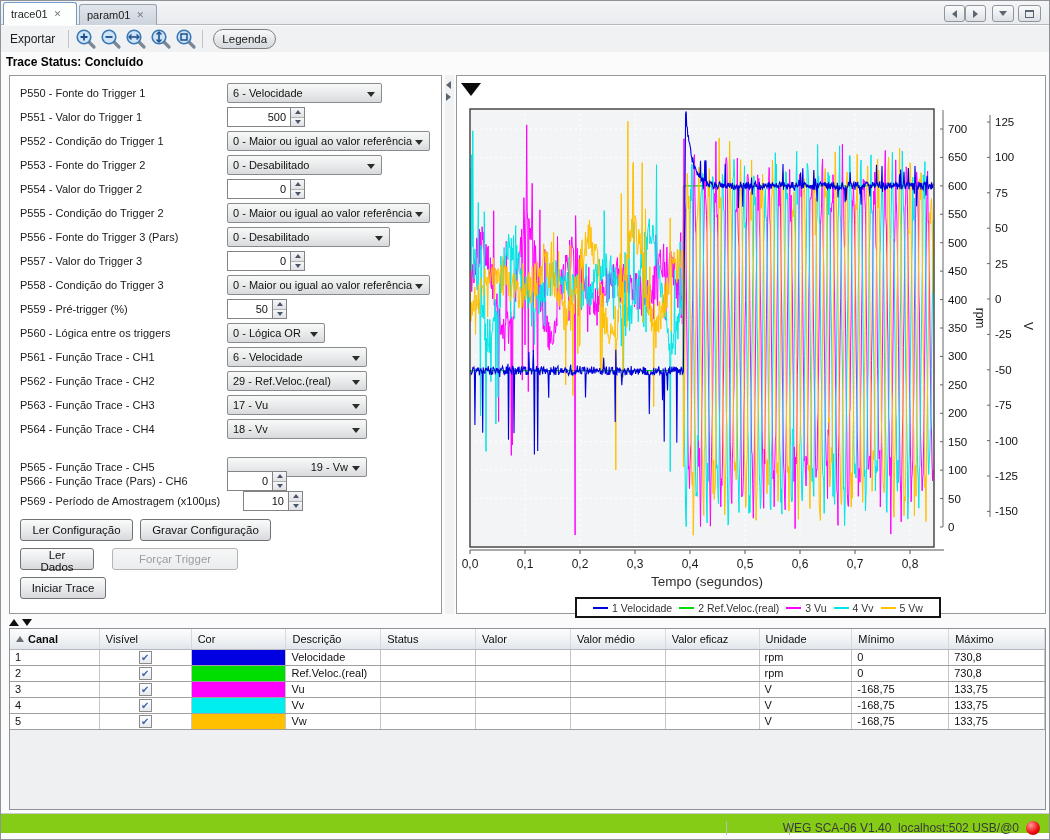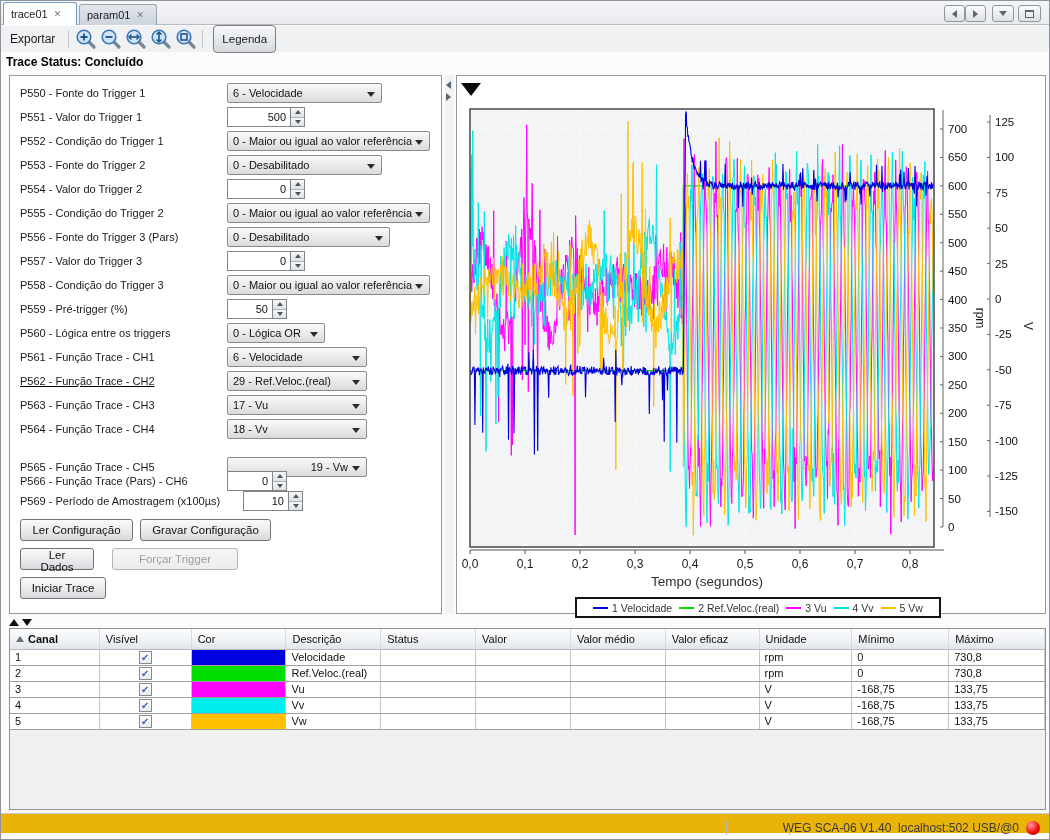--- a/index.html
+++ b/index.html
@@ -26,22 +26,22 @@
   .tri.r { border-top:4px solid transparent; border-bottom:4px solid transparent; border-left:5px solid #5c6672; }
   .tri.d { border-left:4px solid transparent; border-right:4px solid transparent; border-top:5px solid #5c6672; }
   .maxglyph { width:9px; height:8px; border:1px solid #5c6672; border-top:2px solid #5c6672; }
 
   
   .toolbar { position:absolute; left:0; top:25px; width:100%; height:26px;
     background:#f0f1f3; display:flex; align-items:center; }
   .menu-label { font-size:12px; color:#1c1c1c; padding:0 9px; }
   .tsep { width:1px; height:18px; background:#c3c5c8; margin:0 4px; }
   .zicon { width:23px; height:23px; margin:0 1px; display:flex; align-items:center; justify-content:center; }
-  .btn-legenda { margin-left:6px; height:28px; padding:0 8px; font-size:11.5px; color:#1c1c1c;
-    background:linear-gradient(#f8f9fa,#e4e7ea 55%,#d5d9dd); border:1px solid #7e7e80; border-radius:4px; }
+  .btn-legenda { margin-left:6px; height:20px; padding:0 8px; font-size:11.5px; color:#1c1c1c;
+    background:linear-gradient(#f8f9fa,#e4e7ea 55%,#d5d9dd); border:1px solid #7e7e80; border-radius:10px; }
   .trace-status { position:absolute; left:5px; top:54px; font-size:12px; font-weight:bold; color:#000; }
 
   
   .content { position:absolute; left:0; top:72px; width:100%; height:740px; background:#fbfbfc; }
 
   .param-panel { position:absolute; left:8px; top:2px; width:433px; height:539px;
     background:#fff; border:1px solid #96989c; }
   .prow { position:absolute; left:10px; width:413px; height:22px; display:flex; align-items:center; }
   .plabel { font-size:11px; color:#1a1a1a; }
   .pctrl { position:absolute; left:207px; }
@@ -92,21 +92,21 @@
   .td { font-size:11px; line-height:15px; color:#111; padding-left:5px; border-right:1px solid #c6c6c6;
     overflow:hidden; white-space:nowrap; }
   .td.center { display:flex; align-items:center; justify-content:center; padding-left:0; }
   .td.nopad { padding-left:0; }
   .cb { width:13px; height:13px; border:1px solid #898b8e; background:linear-gradient(#fefefe,#e9eaec);
     font-size:10px; line-height:11px; text-align:center; color:#3f68b0; }
   .swatch { width:100%; height:100%; }
 
   
   .statusbar { position:absolute; left:0; top:812px; width:100%; height:20px;
-    background:#eab308; border-top:1px solid #c9cbce; }
+    background:#84cc16; border-top:1px solid #c9cbce; }
   .ssep { position:absolute; top:7px; width:1px; height:14px; background:#b7b9bc; }
   .sb-text { position:absolute; right:30px; top:7px; font-size:12px; color:#3a3a3a; white-space:pre; }
   .led { position:absolute; right:9px; top:7px; width:14px; height:14px; border-radius:50%;
     background:radial-gradient(circle at 35% 30%, #ff9a9a, #f01010 55%, #8e0000); }
 </style>
 </head>
 <body>
 
 <div class="window">
 
@@ -294,21 +294,21 @@
           <div class="pctrl" style="width: 98px; border-radius: 7px;">
             <div class="select" style="width: 98px;">0 - Lógica OR<span class="arr"></span></div>
           </div>
         </div>
         <div class="prow" style="top: 270px;">
           <span class="plabel">P561 - Função Trace - CH1</span>
           <div class="pctrl" style="width: 140px;">
             <div class="select" style="width: 140px;">6 - Velocidade<span class="arr"></span></div>
           </div>
         </div>
-        <div class="prow" style="top: 294px; text-decoration: underline;">
+        <div class="prow" style="top: 294px;">
           <span class="plabel">P562 - Função Trace - CH2</span>
           <div class="pctrl" style="width: 140px;">
             <div class="select" style="width: 140px;">29 - Ref.Veloc.(real)<span class="arr"></span></div>
           </div>
         </div>
         <div class="prow" style="top: 318px;">
           <span class="plabel">P563 - Função Trace - CH3</span>
           <div class="pctrl" style="width: 140px;">
             <div class="select" style="width: 140px;">17 - Vu<span class="arr"></span></div>
           </div>

